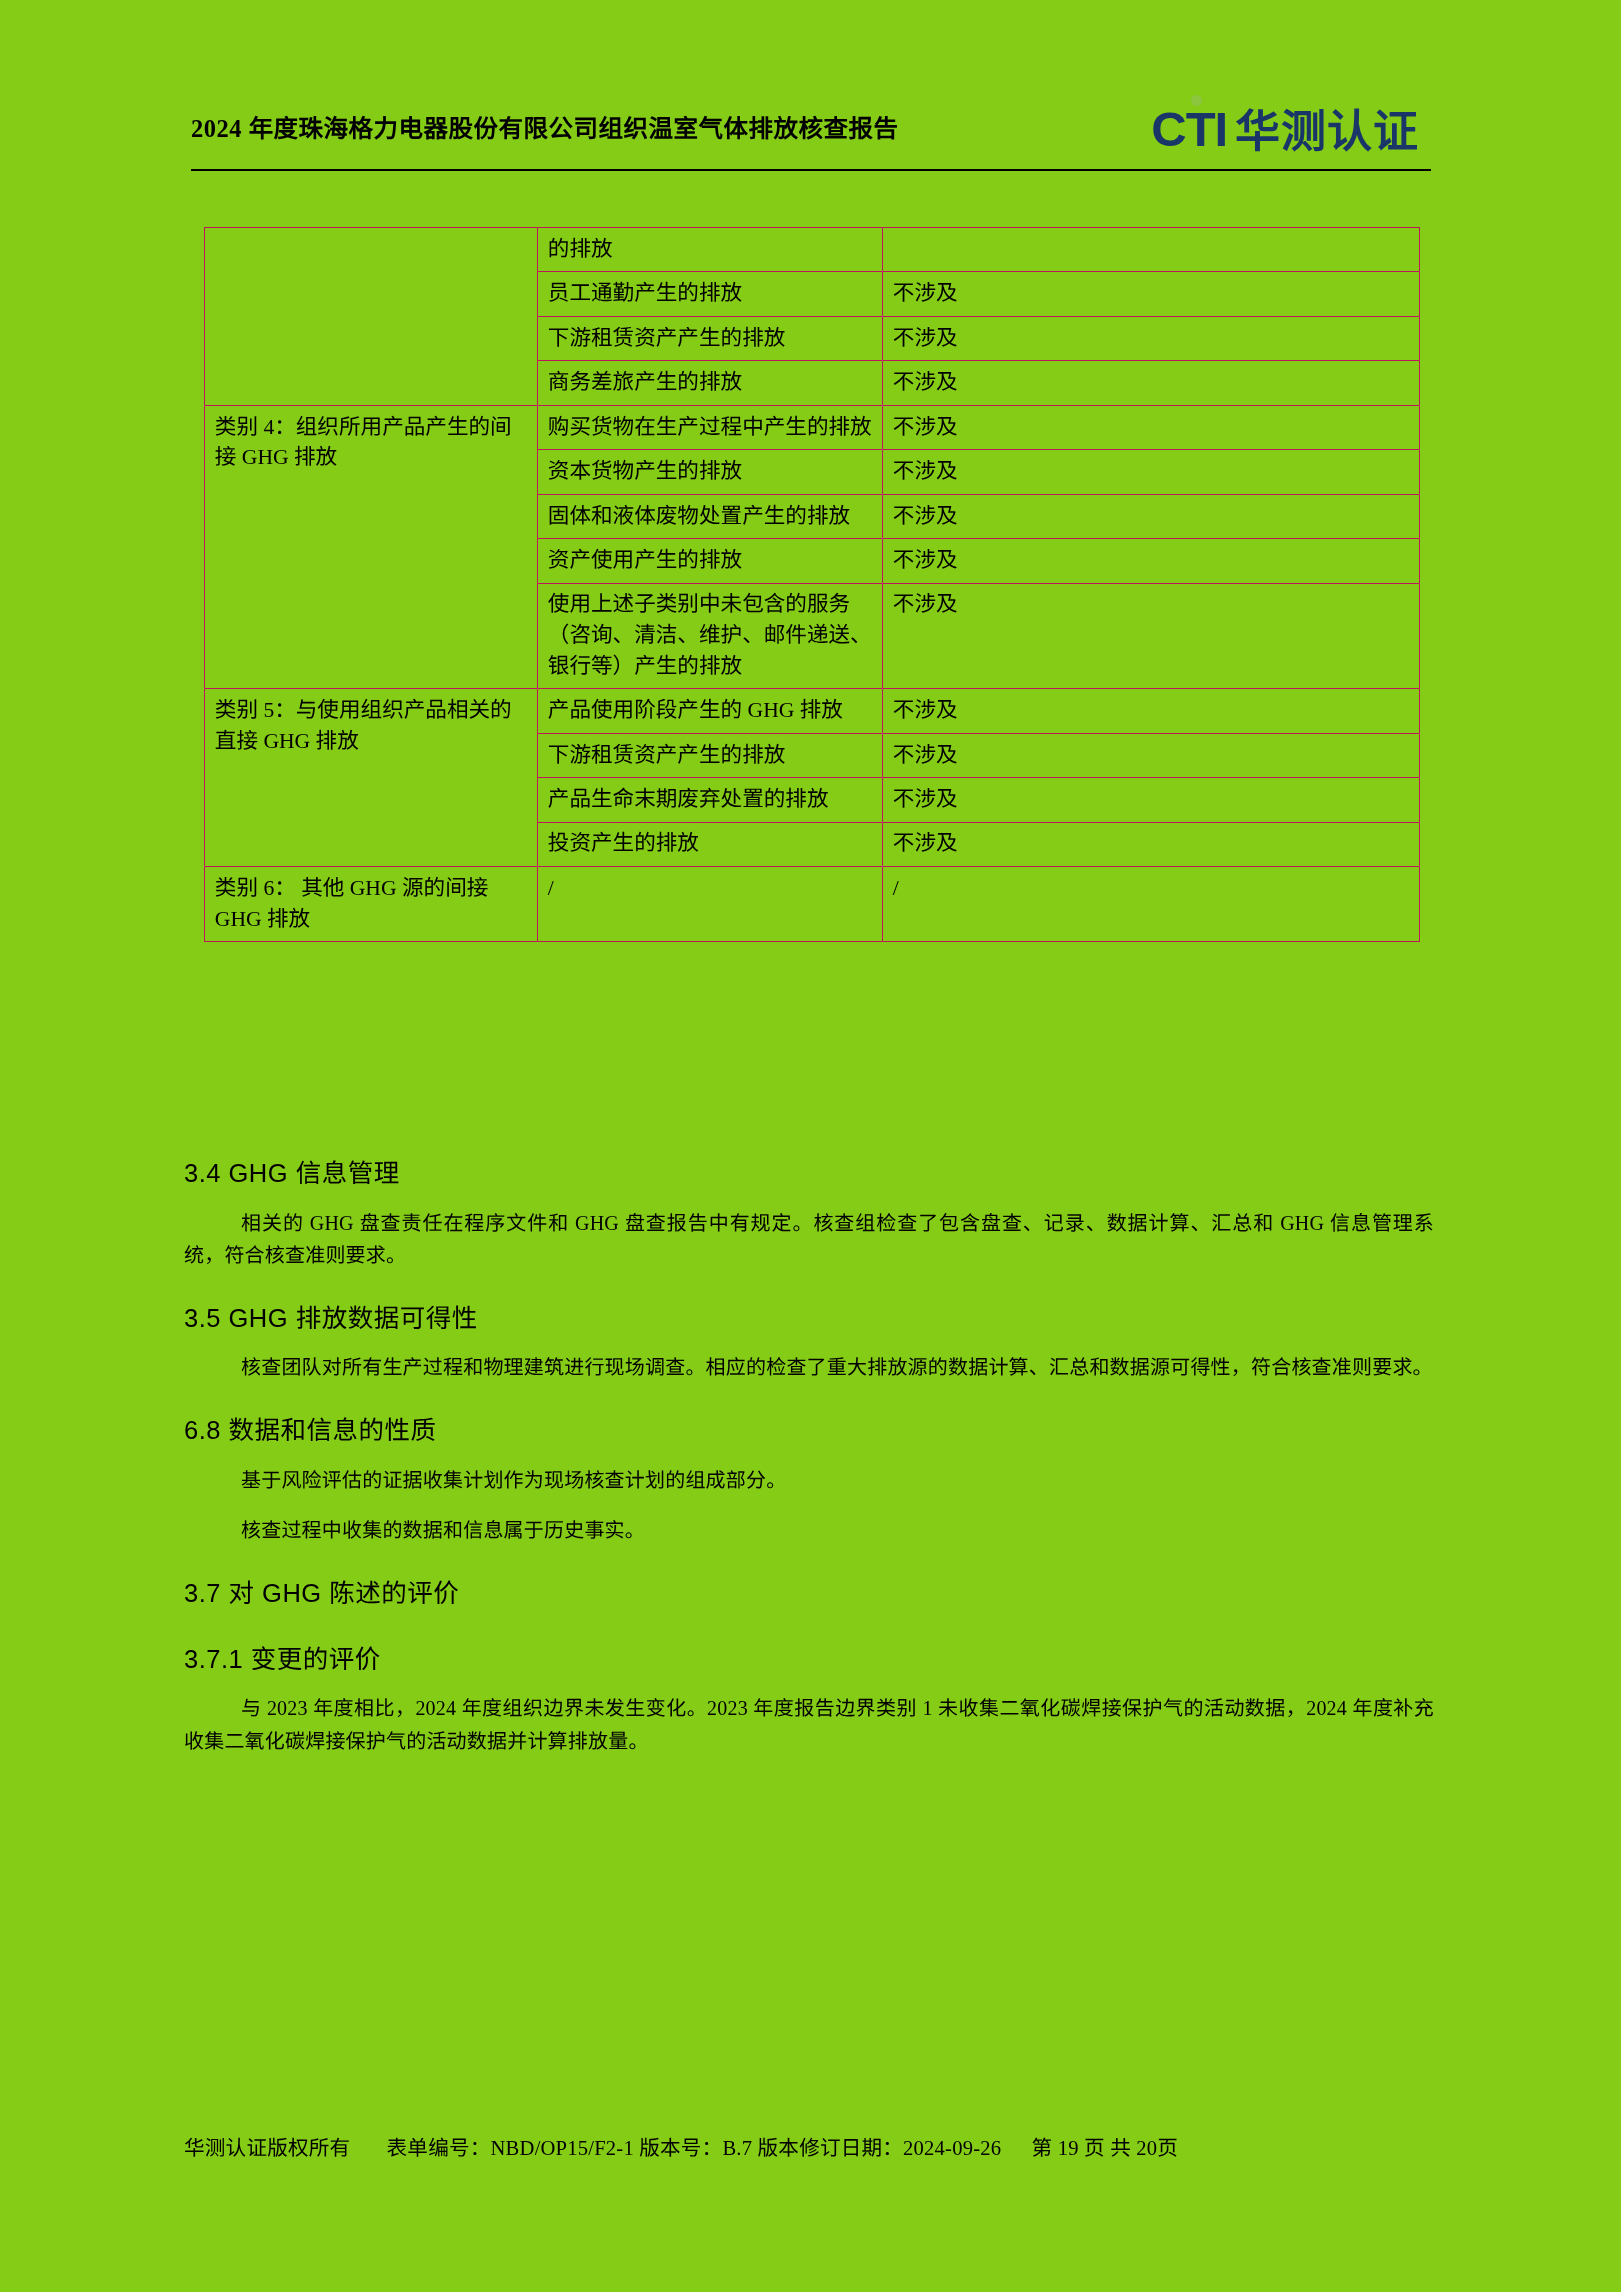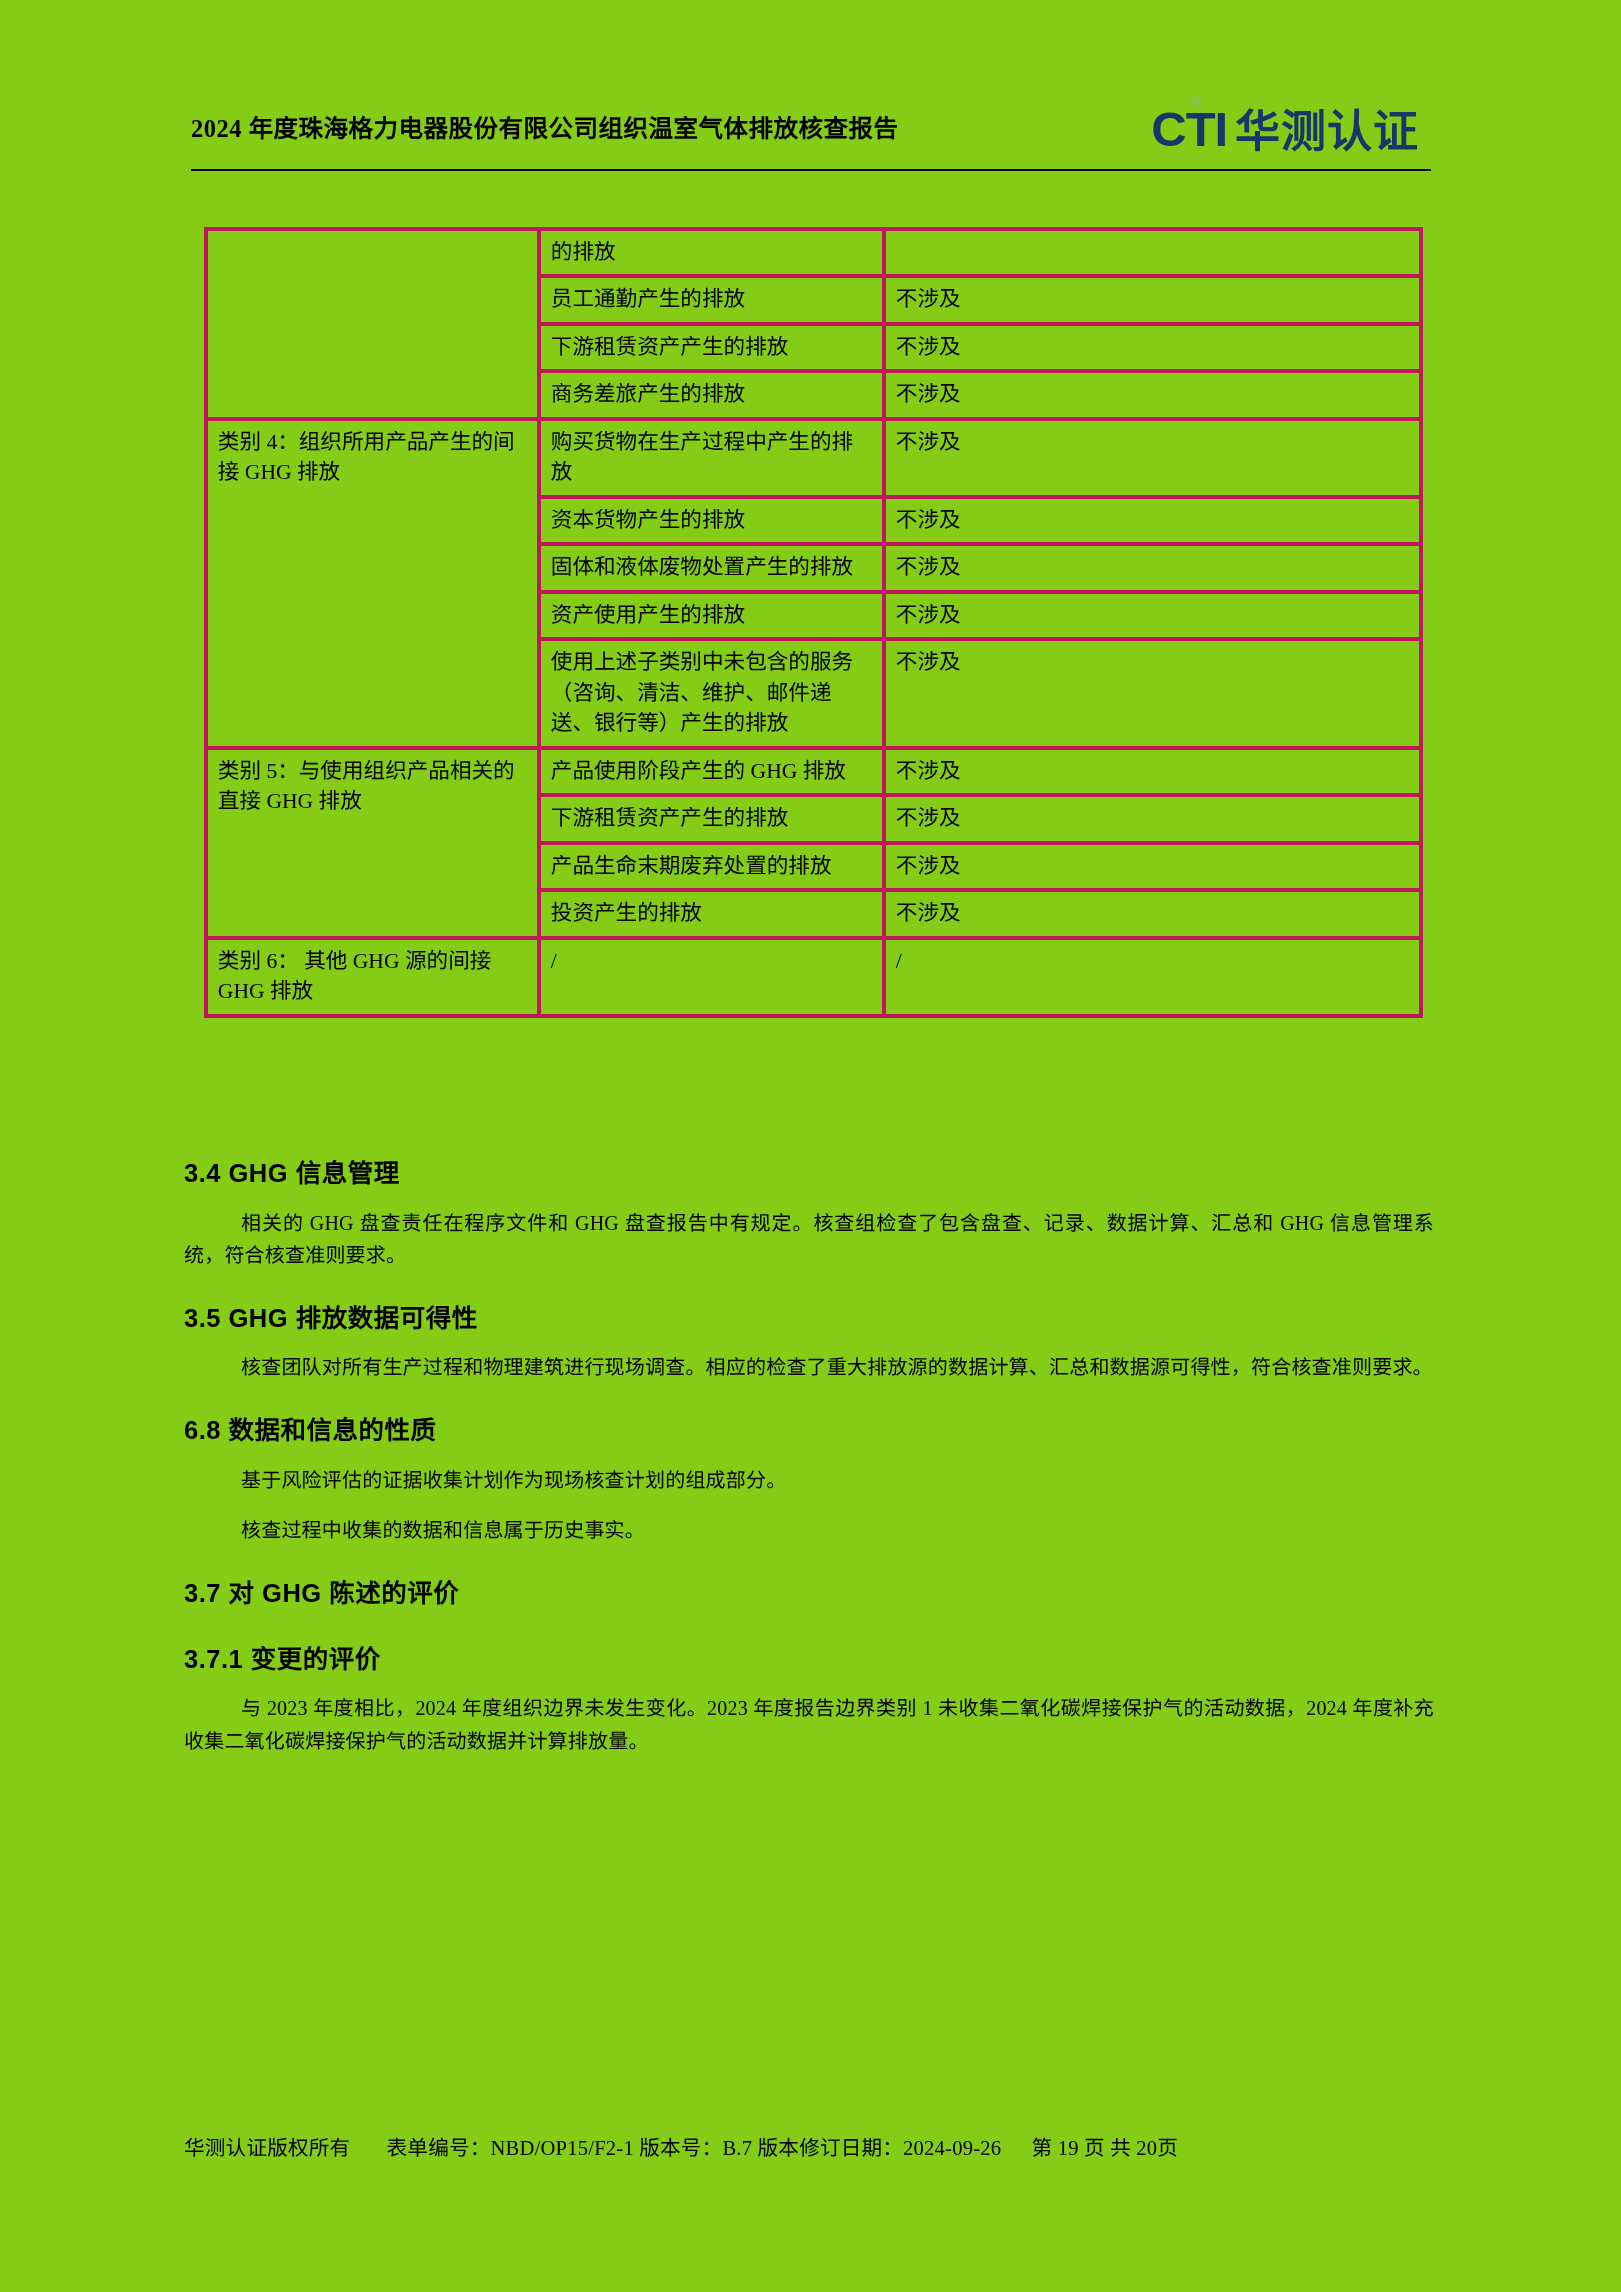--- a/index.html
+++ b/index.html
@@ -92,21 +92,21 @@
     width: 1215px;
   }
   table.ghg {
     border-collapse: collapse;
     width: 1215px;
     table-layout: fixed;
     font-size: 21.6px;
     font-family: "Liberation Serif", serif;
   }
   table.ghg td {
-    border: 4px solid #be185d;
+    border: 1px solid #be185d;
     padding: 5.9px 9.8px 6.9px 9.8px;
     vertical-align: top;
     line-height: 1.42;
   }
   col.c1 { width: 333px; }
   col.c2 { width: 345px; }
   col.c3 { width: 537px; }
   td.cat {
     vertical-align: middle;
   }
@@ -114,21 +114,21 @@
   
   .content {
     position: absolute;
     left: 184px;
     top: 1152px;
     width: 1250px;
   }
   h2.sec {
     font-family: "Liberation Sans", sans-serif;
     font-size: 25.5px;
-    font-weight: bold;
+    font-weight: normal;
     margin: 0;
     padding: 0;
     letter-spacing: 0.5px;
   }
   .sec-gap-a { margin-top: 0px; }
   .gap-18 { height: 17.6px; }
   .gap-26 { height: 25.5px; }
   .gap-30 { height: 29px; }
   p.para {
     font-family: "Liberation Serif", serif;

